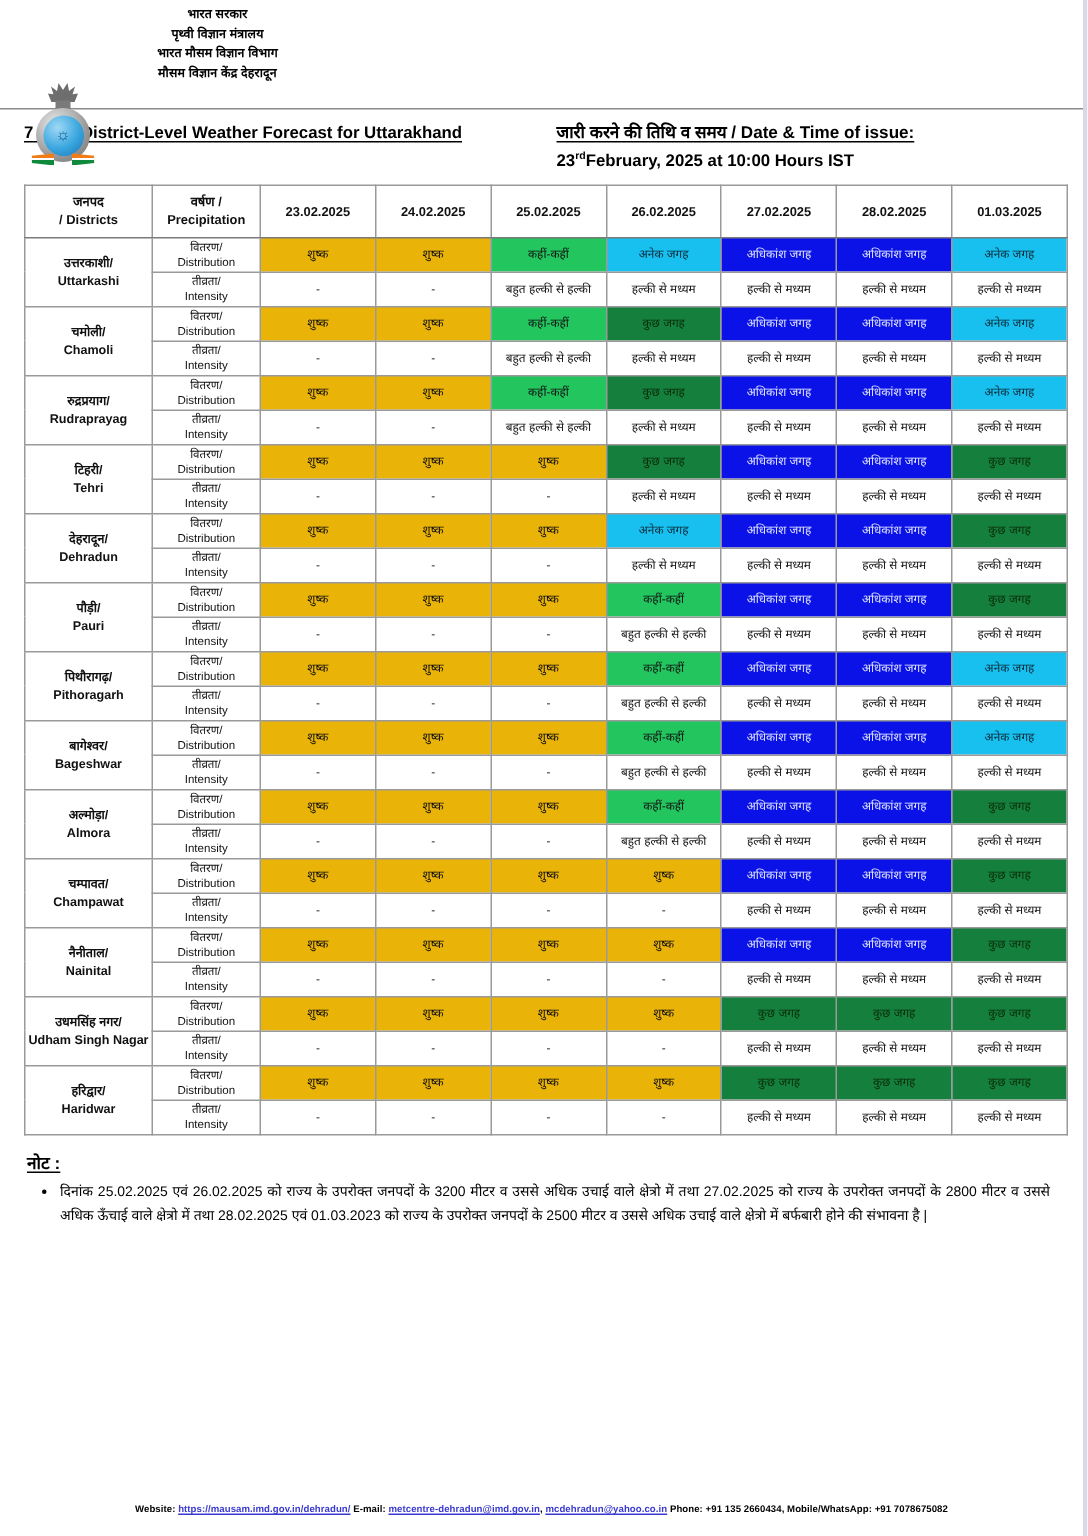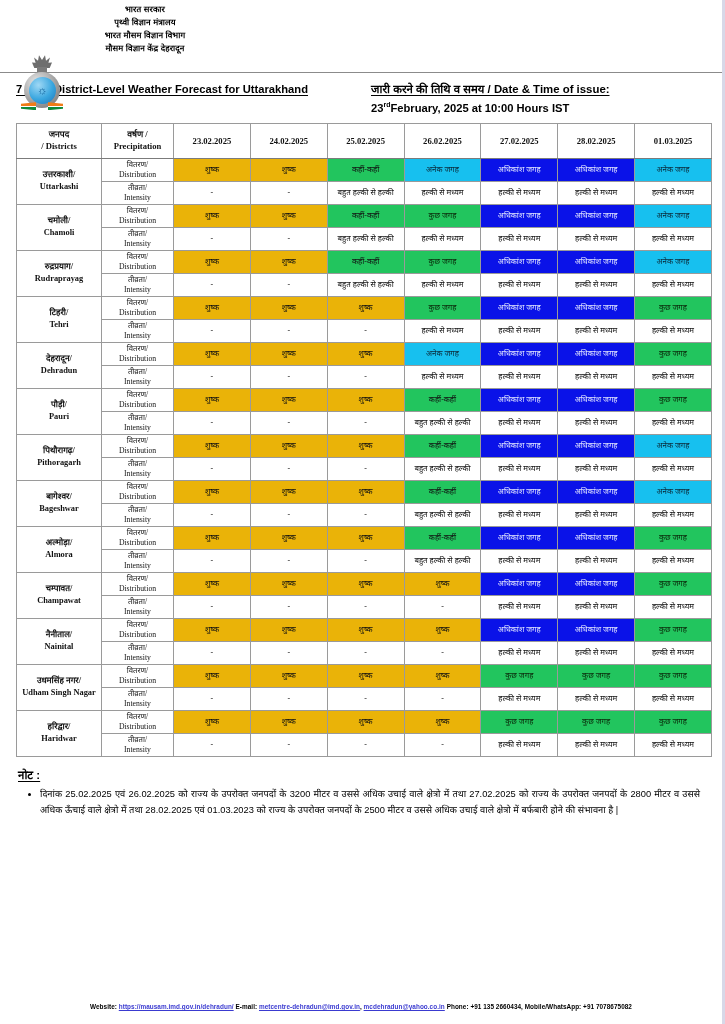--- a/index.html
+++ b/index.html
@@ -91,21 +91,20 @@
   }
   .title-col.right .hi,.title-col.right .en{margin-left:4px;}
   .title-col.right .en{text-decoration:none;}
   sup{font-size:7px;}
 
   
   .tbl-wrap{padding:0 14px 0 16px;}
   table{
     border-collapse:collapse;width:695px;table-layout:fixed;
     border:1.3px solid #7b7b7b;
-    font-family:Liberation Serif, serif;
   }
   col.c-dist{width:85px;}
   col.c-prec{width:72px;}
   col.c-day{width:76.85px;}
   th,td{
     border:0.9px solid #9a9a9a;
     text-align:center;vertical-align:middle;
     padding:1px 1px;
     font-size:8.1px;line-height:1.25;
     color:#111;
@@ -121,21 +120,21 @@
   }
   tr.sep td{border-top:1.2px solid #7b7b7b;}
   td.labelcell{font-size:7.7px;line-height:1.3;}
   td.val{height:21px;}
   td.dist-val{height:19px;font-size:7.9px;}
   td.int-val{height:20px;font-size:7.9px;}
 
   
   .c-dry{background:#eab308;color:#111;}
   .c-kk{background:#22c55e;color:#111;}        
-  .c-kuch{background:#22c55e;color:#0a2a0a;margin-top:36px;}   
+  .c-kuch{background:#15803d;color:#0a2a0a;margin-top:36px;}   
   .c-anek{background:#17c0ef;color:#0b2a3a;}   
   .c-adhik{background:#0a12e8;color:#dfe3ff;}  
 
   
   .note{padding:10px 16px 0 18px;}
   .note-title{
     font-size:11.5px;font-weight:bold;text-decoration:underline;
     text-underline-offset:2px;margin-bottom:4px;
   }
   .note-list{margin:0;padding-left:22px;}

